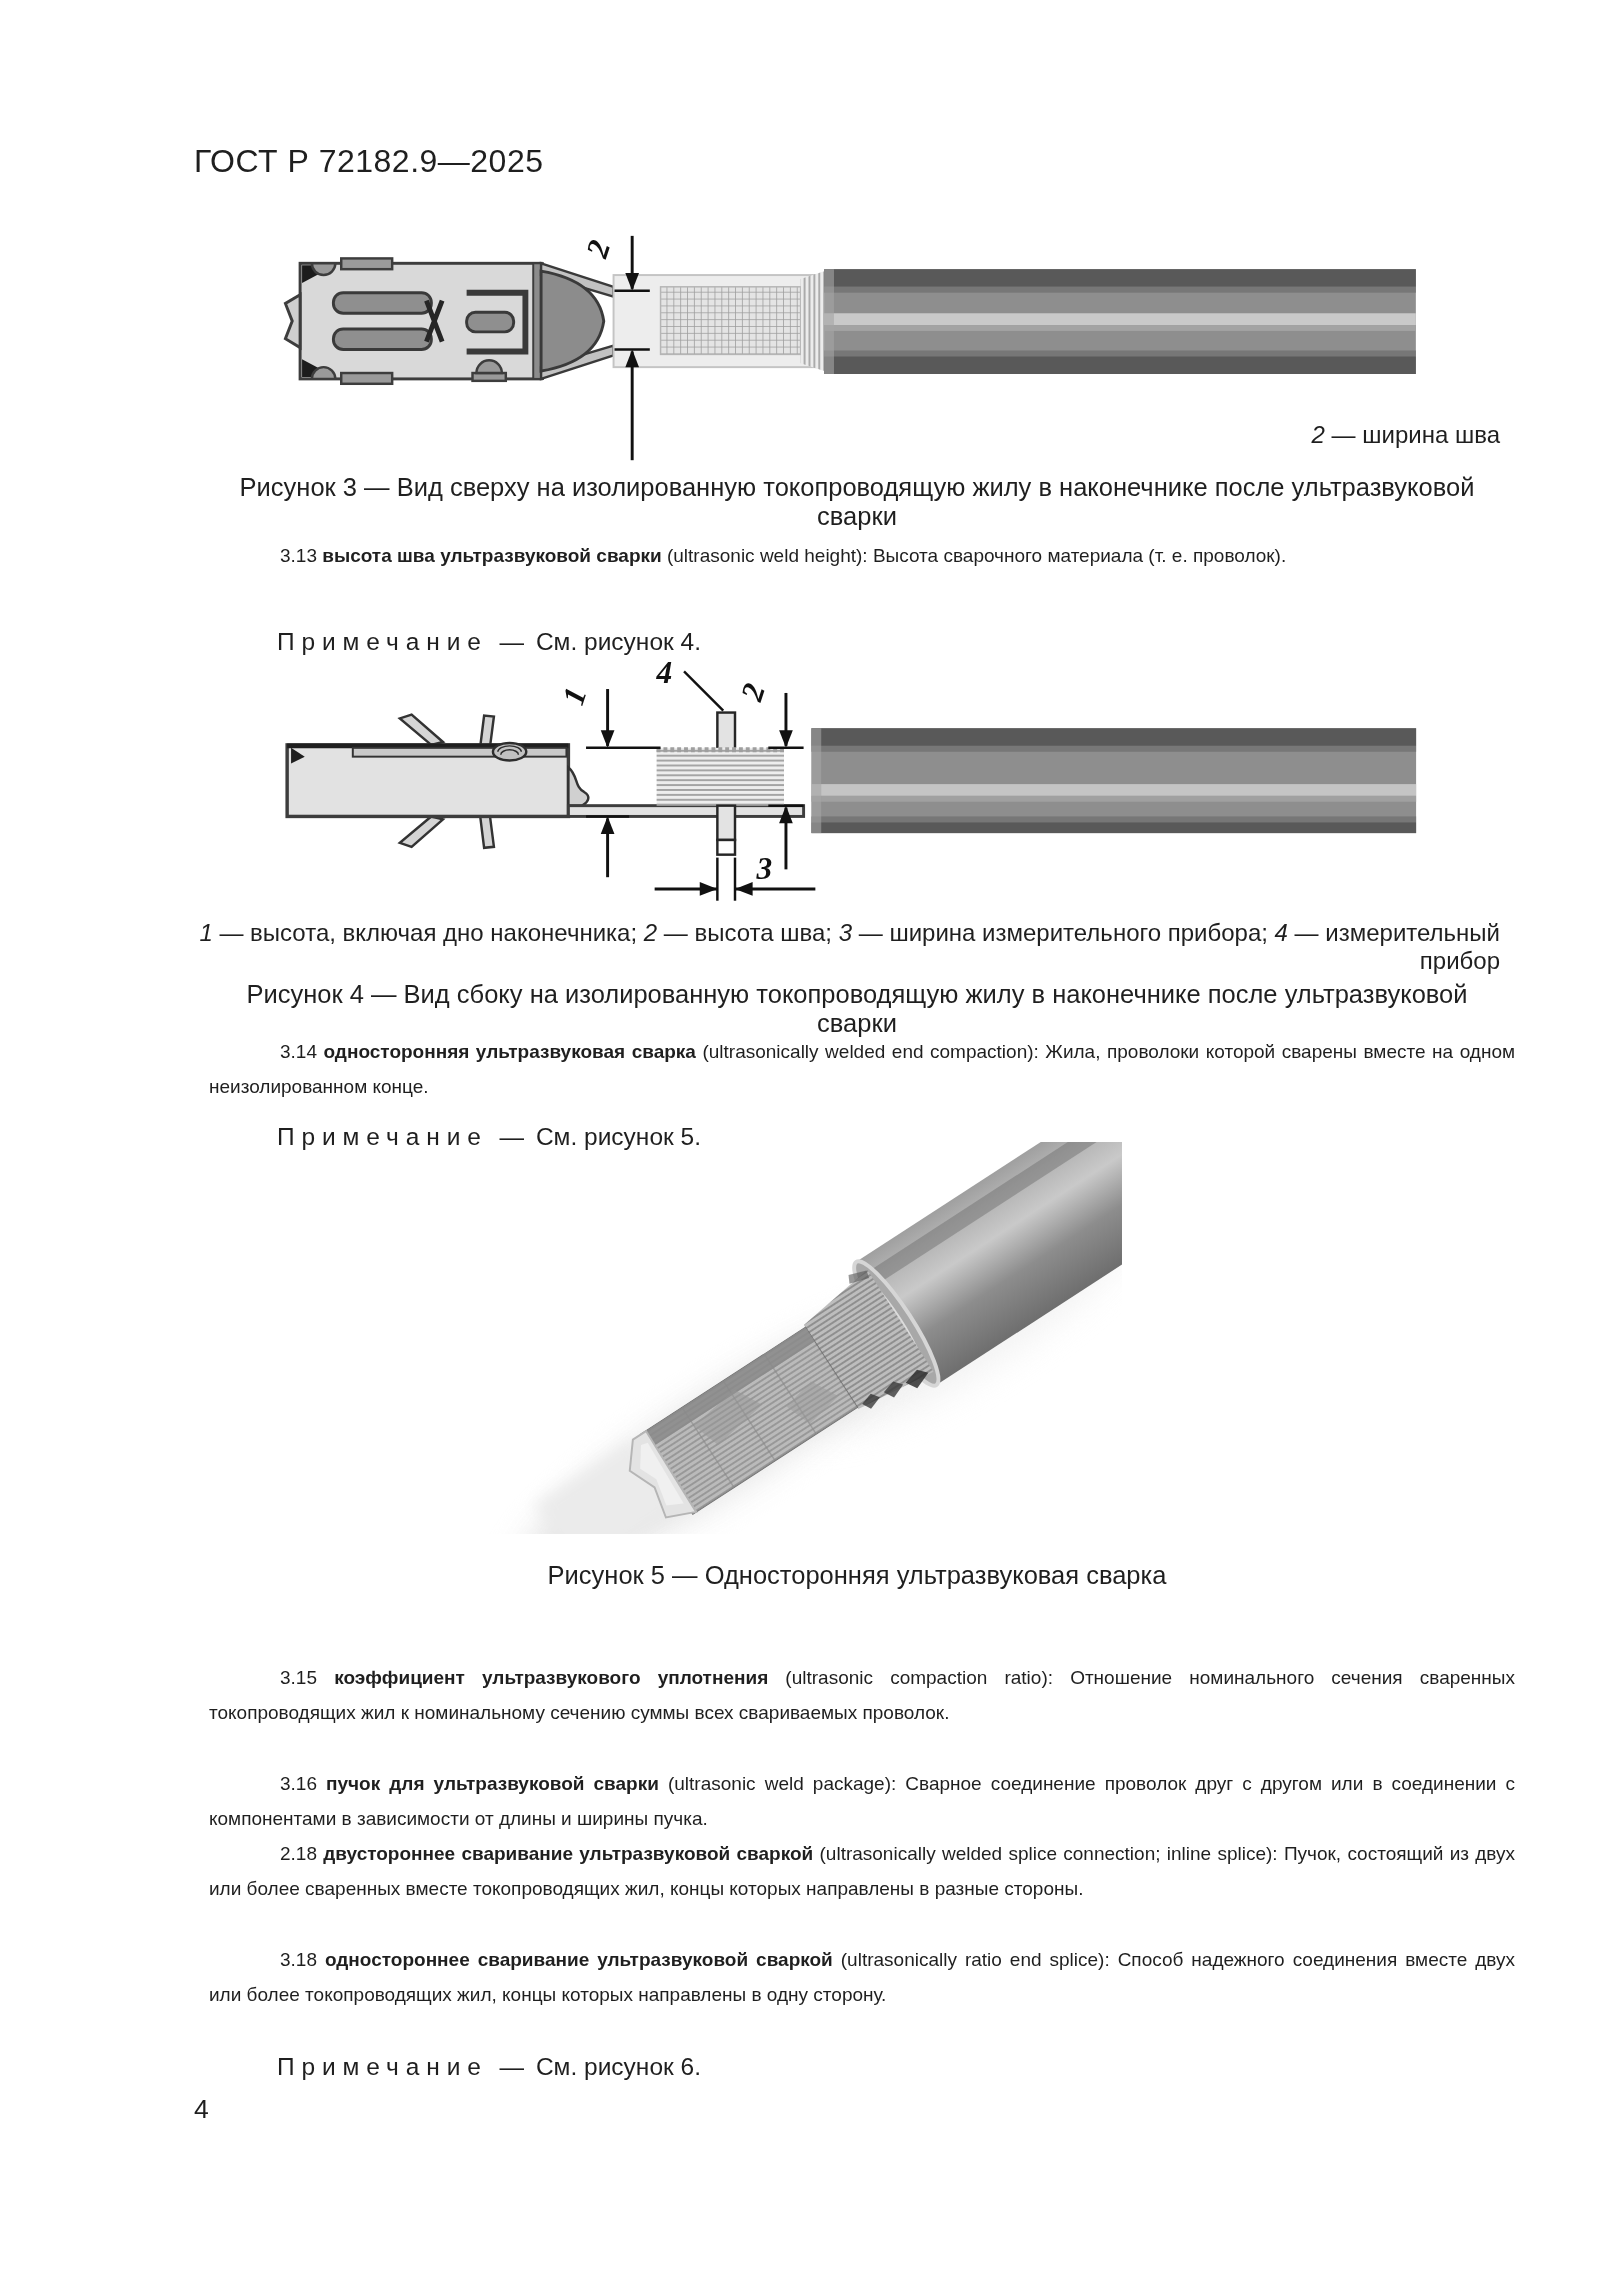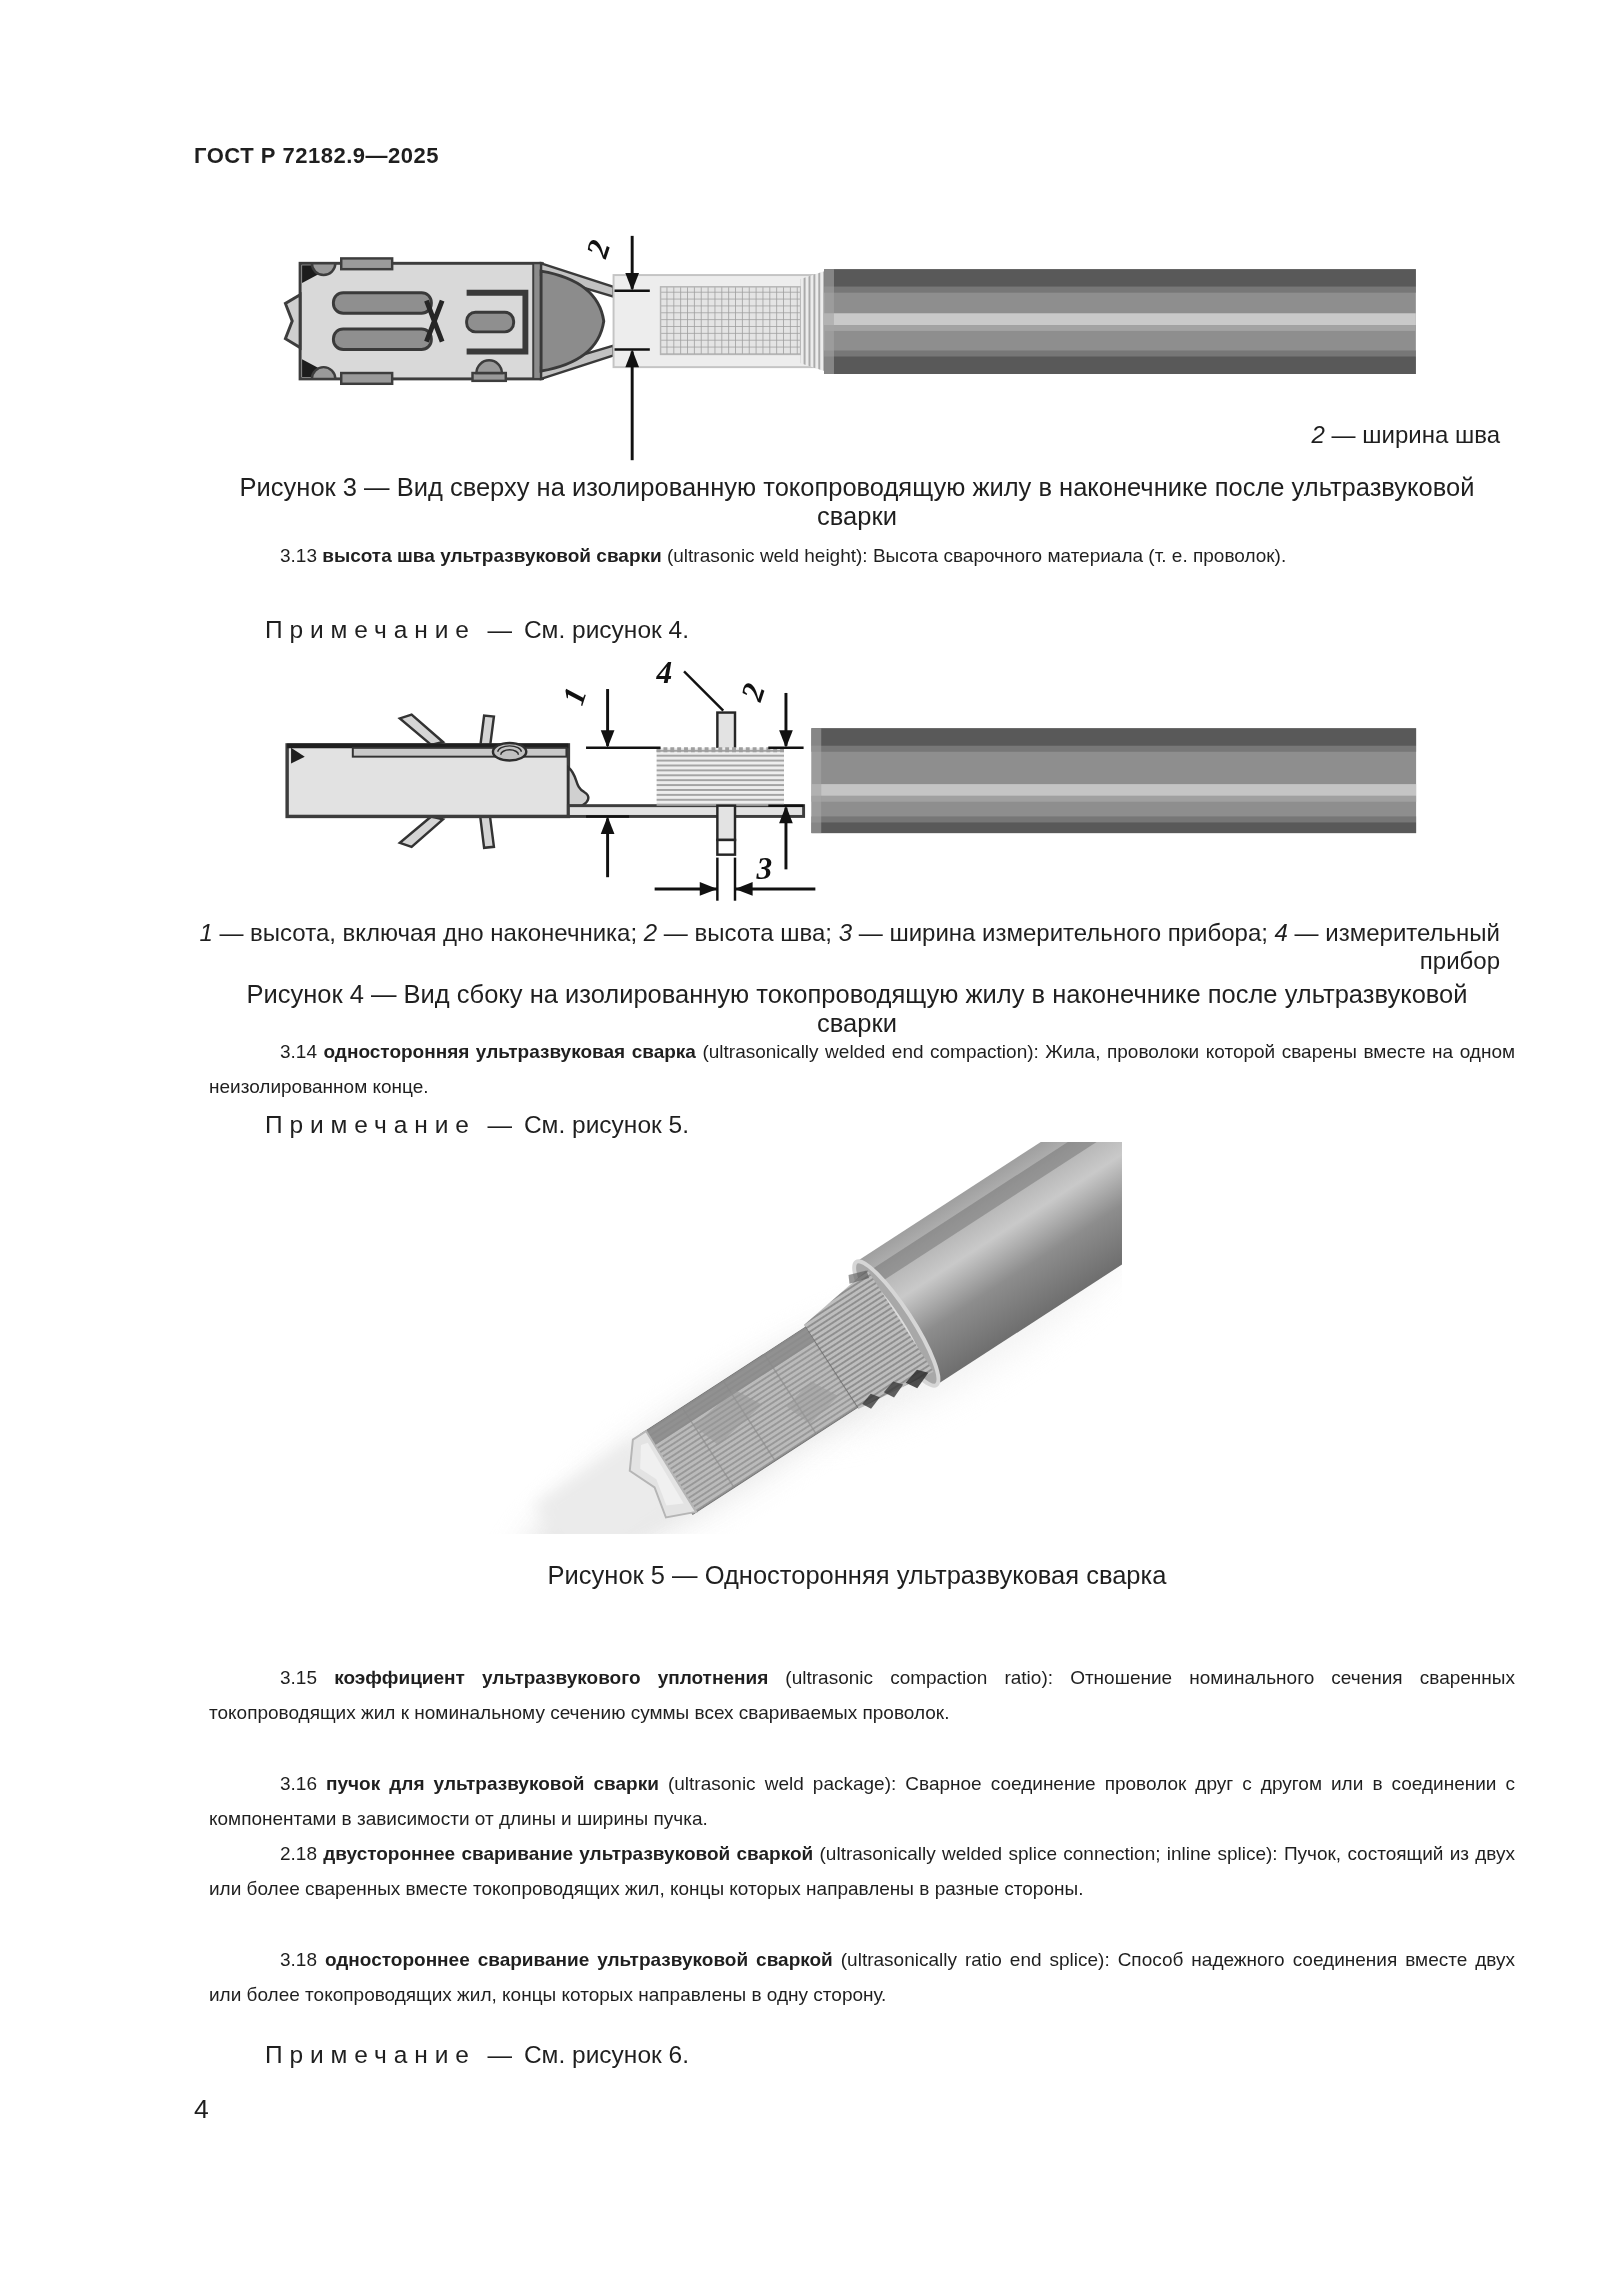--- a/index.html
+++ b/index.html
@@ -2,27 +2,27 @@
 <html><head>
 <meta charset="utf-8">
 <style>
   html,body{margin:0;padding:0}
   body{
     width:1621px;height:2293px;position:relative;overflow:hidden;
     background:#ffffff;color:#1f1f1f;
     font-family:"Liberation Sans",sans-serif;
   }
   .abs{position:absolute}
-  .doc-header{left:194px;top:143px;font-size:22px;font-weight:bold;letter-spacing:0.5px}
+  .doc-header{left:194px;top:143px;font-size:32px;font-weight:normal;letter-spacing:0.5px}
   .para{left:194px;width:1306px;font-size:19px;line-height:35px;text-align:justify;margin:15px;text-indent:71px}
   .para b{font-weight:bold}
   .caption{left:194px;width:1306px;text-align:center;font-size:25.5px;margin:10px}
   .figlegend{left:194px;width:1306px;text-align:right;font-size:24px;margin:0}
   .inum{font-style:italic}
-  .note{left:265px;font-size:24.5px;margin:0;white-space:nowrap}
+  .note{left:265px;font-size:24.5px;margin:12px;white-space:nowrap}
   .note-label{letter-spacing:6.9px}
   .note-dash{display:inline-block;margin:0 11.8px}
   .pageno{left:194px;top:2094px;font-size:26.5px}
   svg{display:block}
   .dimtxt{font-family:"Liberation Serif",serif;font-style:italic;font-weight:bold;font-size:32px;fill:#111}
 </style>
 </head>
 <body>
 
 <div class="abs doc-header">ГОСТ Р 72182.9—2025</div>

